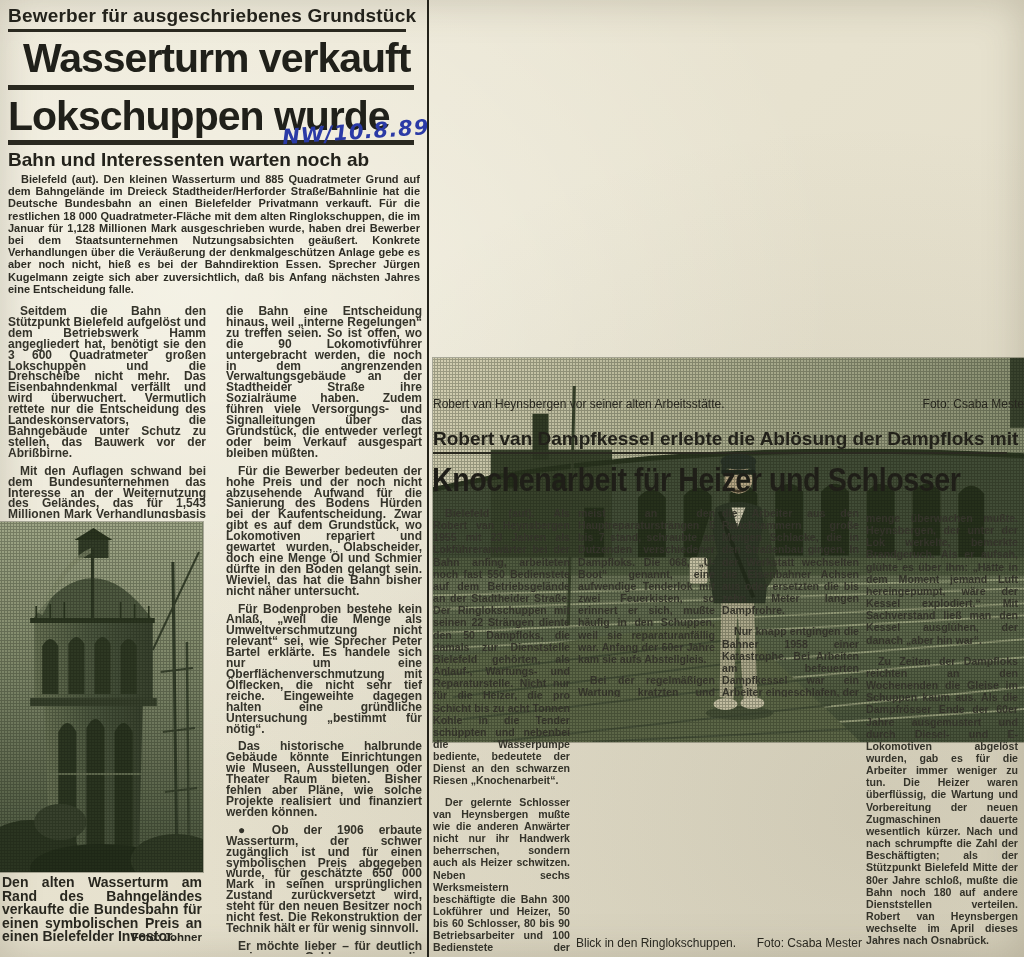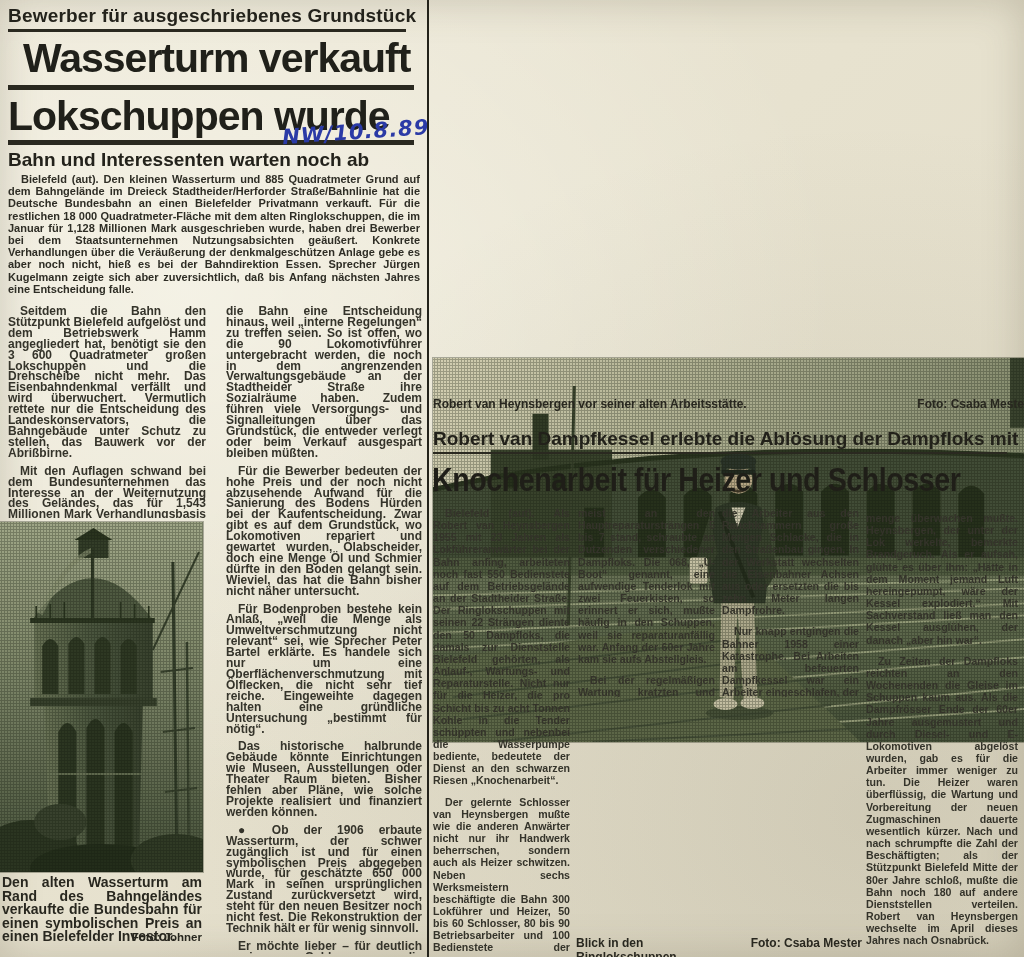--- a/index.html
+++ b/index.html
@@ -23,21 +23,21 @@
   .lead p{margin:0;text-indent:13px;}
   .colbox{overflow:hidden;text-align:justify;font-weight:bold;}
   .body-l{font-size:12px;line-height:10.9px;color:#34332a;}
   .body-l p{margin:0 0 7px;text-indent:12px;}
   .body-r{font-size:10.6px;line-height:12.15px;color:#34332a;}
   .body-r p{margin:0 0 9px;text-indent:12px;}
   .colbox p.cont{text-indent:0;}
   
   .caption{font-size:14px;line-height:13.5px;font-weight:bold;text-align:justify;color:#28271f;}
   .credit{font-size:11.5px;font-weight:bold;color:#28271f;text-align:right;}
-  .caprow{display:flex;justify-content:space-between;align-items:flex-start;font-weight:bold;}
+  .caprow{display:flex;justify-content:space-between;align-items:flex-start;font-weight:normal;}
   .caprow .c{font-size:12px;color:#28271f;}
   
   .kicker-r{font-size:19px;font-weight:bold;white-space:nowrap;color:#22211a;}
   .hl-r{font-size:34px;font-weight:bold;letter-spacing:-.5px;white-space:nowrap;
     transform:scaleX(.84);transform-origin:left center;color:#1f1e18;}
   
   .photo{position:relative;overflow:hidden;background:#5b6550;box-shadow:0 0 0 1px rgba(40,45,30,.35);}
   .photo svg{display:block;width:100%;height:100%;}
   .photo::after{content:"";position:absolute;inset:0;pointer-events:none;
     background-image:radial-gradient(rgba(18,24,12,.30) 1px, rgba(0,0,0,0) 1.45px);

